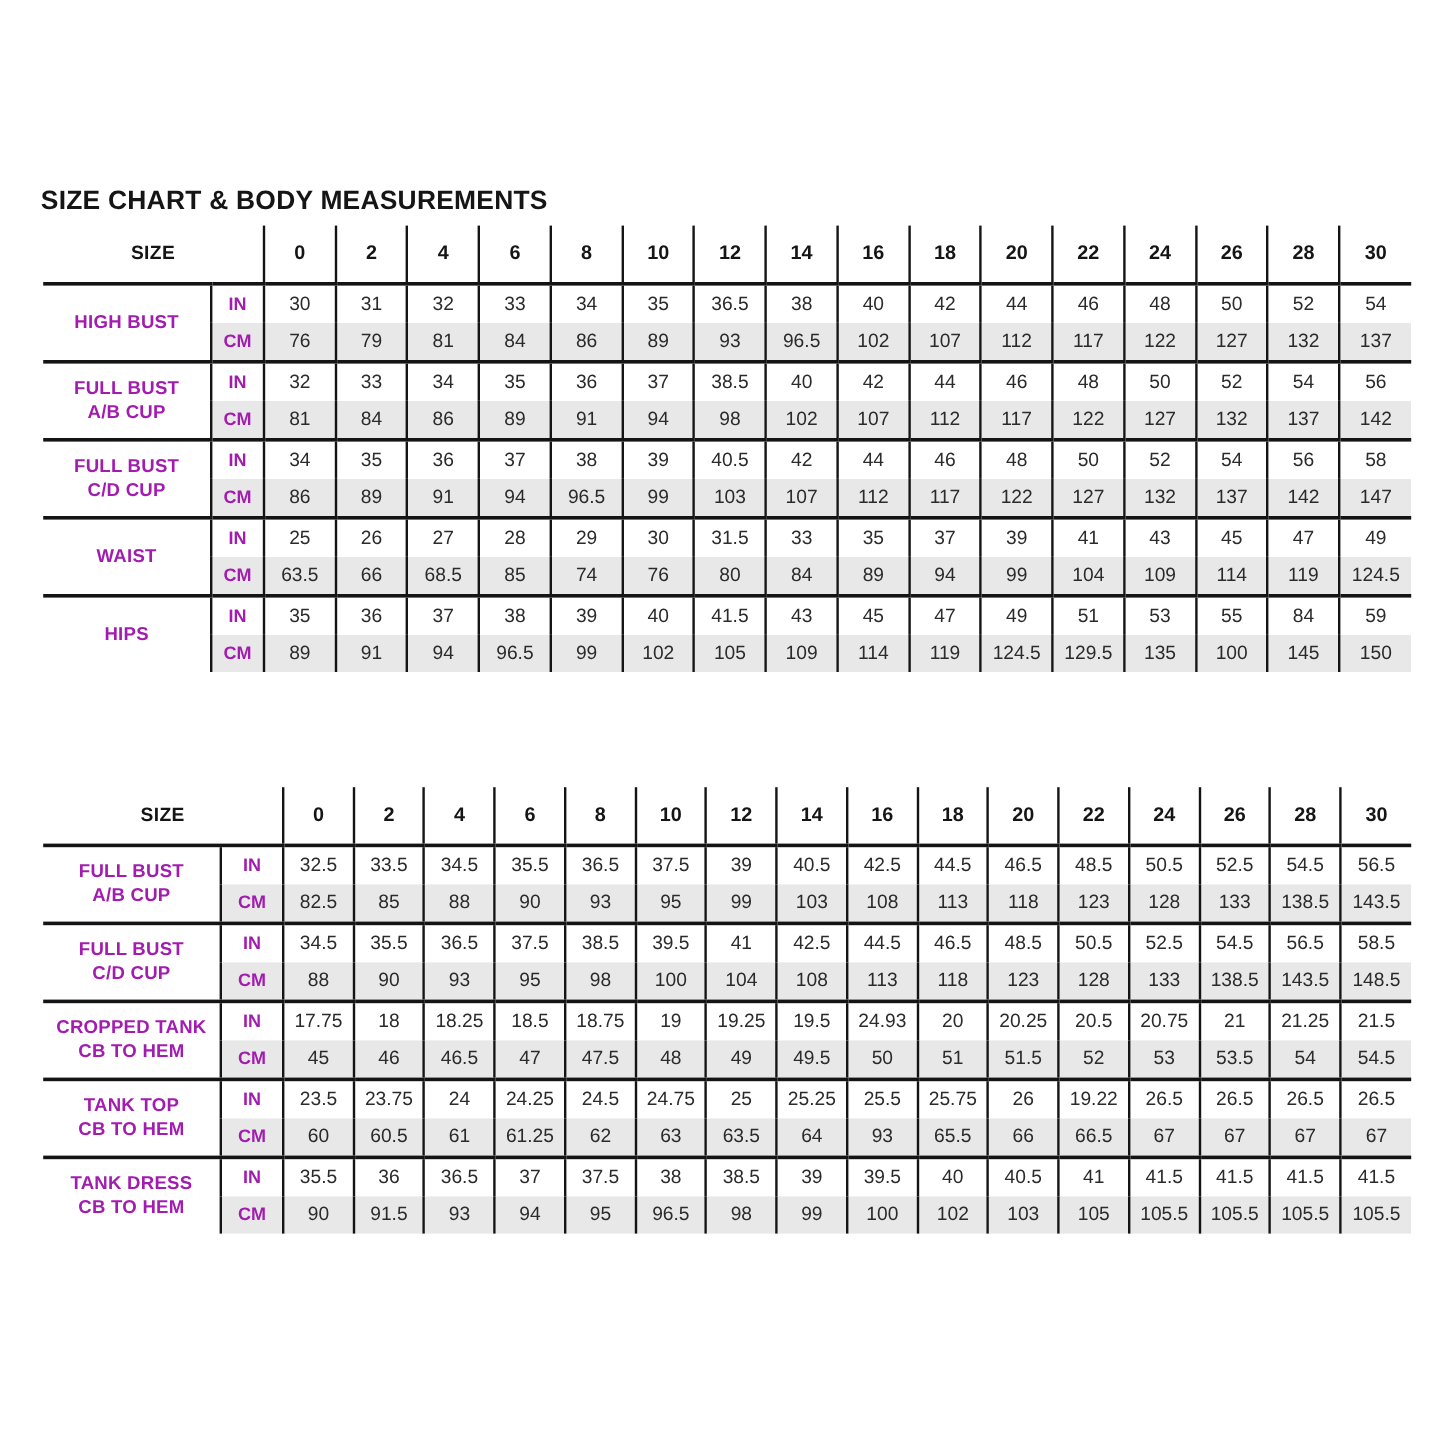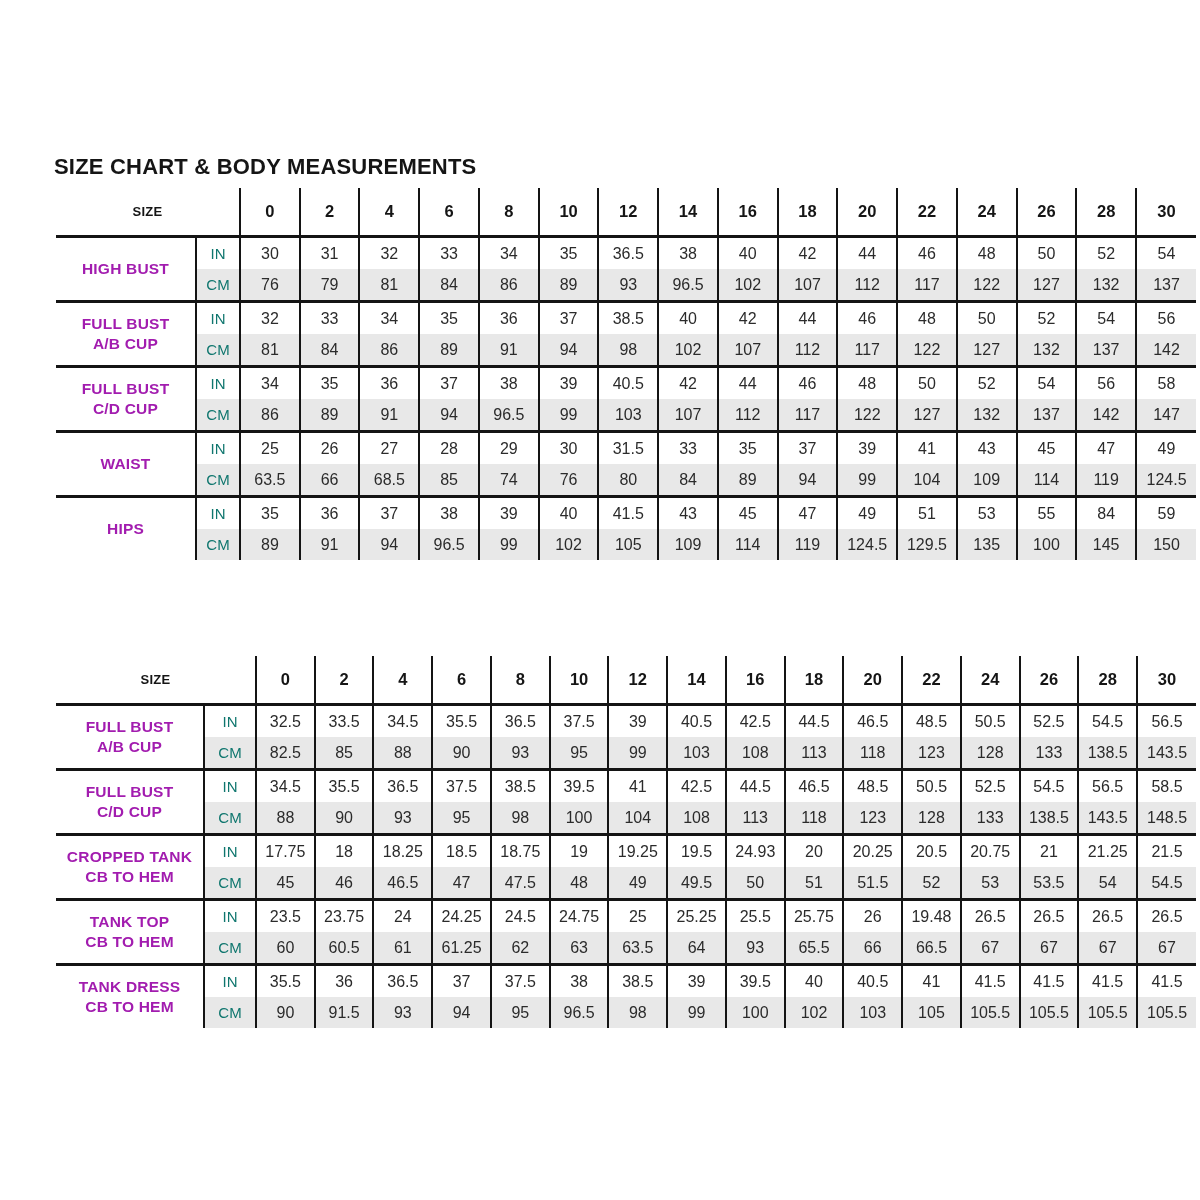--- a/index.html
+++ b/index.html
@@ -7,41 +7,41 @@
     --shade:#e8e8e8;
     --text:#1b1b1b;
     --valtext:#2b2b2b;
   }
   html,body{margin:0;padding:0;}
   body{
     width:1200px;height:1200px;overflow:hidden;
     background:#ffffff;color:var(--text);
     font-family:"Liberation Sans", sans-serif;
   }
-  main{padding:155px 0 12px 34px;margin-left:20px;}
+  main{padding:155px 0 12px 34px;}
   .table-title{
     font-size:22px;font-weight:bold;letter-spacing:0.2px;
     margin:0 0 9px 0;line-height:24px;color:#151515;
   }
   .block.gap{margin-top:96px;}
   table.size-table{
     border-collapse:collapse;table-layout:fixed;width:1140px;margin-left:2px;
   }
   .t1 col.col-label{width:140px}
   .t1 col.col-unit{width:44px}
   .t2 col.col-label{width:148px}
   .t2 col.col-unit{width:52px}
   td,th{padding:0;text-align:center;vertical-align:middle;overflow:hidden;}
   tr.size-row th{height:47px;font-size:16.5px;font-weight:bold;color:#151515;}
   tr.size-row th.size-col{border-left:2px solid var(--line);}
-  tr.size-row th.corner{font-size:13px;letter-spacing:0.3px;}
+  tr.size-row th.corner{font-size:16px;letter-spacing:0.3px;}
   tr.in-row td,tr.cm-row td{height:31px;}
   tr.in-row td{border-top:3px solid var(--line);}
   td.rowlabel{font-size:15.5px;font-weight:bold;line-height:1.28;letter-spacing:0.2px;color:#a21caf;}
-  td.unit{font-size:15px;font-weight:normal;border-left:2px solid var(--line);color:#0f766e;}
+  td.unit{font-size:15px;font-weight:bold;border-left:2px solid var(--line);color:#a21caf;}
   td.val{font-size:16px;border-left:2px solid var(--line);color:var(--valtext);}
   tr.cm-row td.unit,tr.cm-row td.val{background:var(--shade);}
 </style>
 </head>
 <body style="background: rgb(255, 255, 255);">
 
 <main>
   <section class="block">
     <h2 class="table-title">SIZE CHART &amp; BODY MEASUREMENTS</h2>
     <table class="size-table t1">
@@ -450,21 +450,21 @@
             <td class="val">23.75</td>
             <td class="val">24</td>
             <td class="val">24.25</td>
             <td class="val">24.5</td>
             <td class="val">24.75</td>
             <td class="val">25</td>
             <td class="val">25.25</td>
             <td class="val">25.5</td>
             <td class="val">25.75</td>
             <td class="val">26</td>
-            <td class="val">19.48</td>
+            <td class="val">19.22</td>
             <td class="val">26.5</td>
             <td class="val">26.5</td>
             <td class="val">26.5</td>
             <td class="val">26.5</td>
           </tr>
           <tr class="cm-row">
             <td class="unit">CM</td>
             <td class="val">60</td>
             <td class="val">60.5</td>
             <td class="val">61</td>

